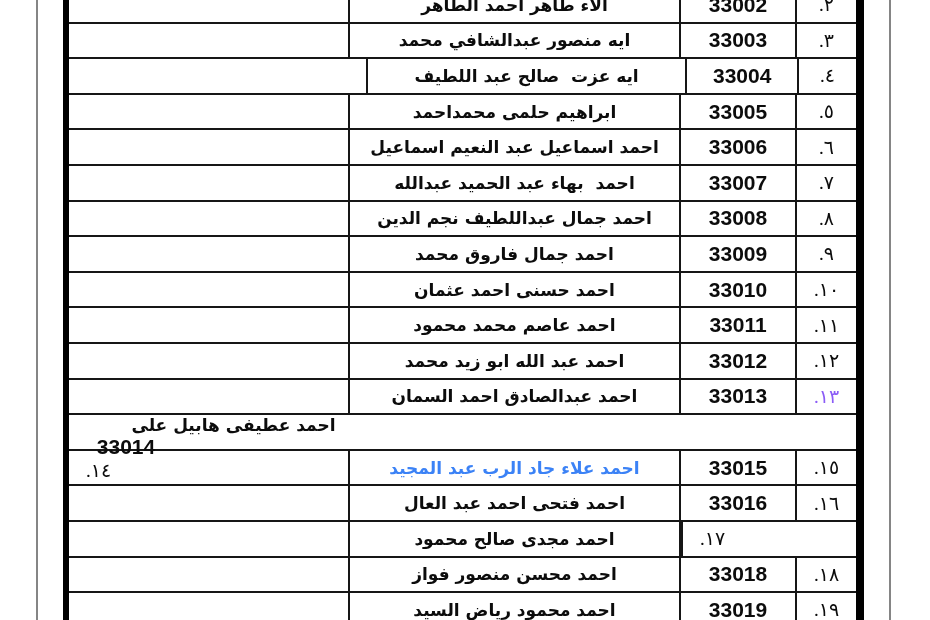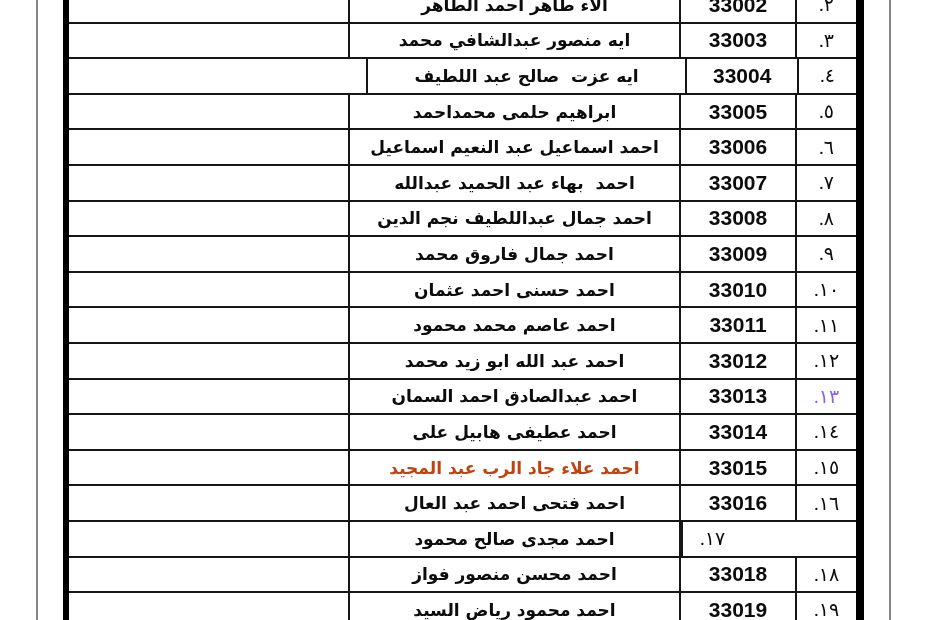--- a/index.html
+++ b/index.html
@@ -191,34 +191,34 @@
   <div class="row" style="border-bottom-color: rgb(22, 22, 22);">
     <div class="cell sig" style="color: rgb(12, 12, 12);"></div>
     <div class="vline" style="background: rgb(22, 22, 22);"></div>
     <div class="cell name" style="color: rgb(12, 12, 12);">احمد عبدالصادق احمد السمان</div>
     <div class="vline" style="background: rgb(22, 22, 22);"></div>
     <div class="cell code" style="color: rgb(12, 12, 12);">33013</div>
     <div class="vline" style="background: rgb(22, 22, 22);"></div>
     <div class="cell num" style="color: #8b5cf6;">١٣.</div>
   </div>
 
-  <div class="row" style="border-bottom-color: rgb(22, 22, 22);">
+  <div class="row" style="border-bottom-color: rgb(22, 22, 22); flex-direction: column;">
     <div class="cell sig" style="color: rgb(12, 12, 12);"></div>
     <div class="vline" style="background: rgb(22, 22, 22);"></div>
     <div class="cell name" style="color: rgb(12, 12, 12);">احمد عطيفى هابيل على</div>
     <div class="vline" style="background: rgb(22, 22, 22);"></div>
     <div class="cell code" style="color: rgb(12, 12, 12);">33014</div>
     <div class="vline" style="background: rgb(22, 22, 22);"></div>
     <div class="cell num" style="color: rgb(12, 12, 12);">١٤.</div>
   </div>
 
   <div class="row" style="border-bottom-color: rgb(22, 22, 22);">
     <div class="cell sig" style="color: rgb(12, 12, 12);"></div>
     <div class="vline" style="background: rgb(22, 22, 22);"></div>
-    <div class="cell name" style="color: #c2410c; border-radius: 6px;">احمد علاء جاد الرب عبد المجيد</div>
+    <div class="cell name" style="color: #3b82f6; border-radius: 6px;">احمد علاء جاد الرب عبد المجيد</div>
     <div class="vline" style="background: rgb(22, 22, 22);"></div>
     <div class="cell code" style="color: rgb(12, 12, 12);">33015</div>
     <div class="vline" style="background: rgb(22, 22, 22);"></div>
     <div class="cell num" style="color: rgb(12, 12, 12);">١٥.</div>
   </div>
 
   <div class="row" style="border-bottom-color: rgb(22, 22, 22);">
     <div class="cell sig" style="color: rgb(12, 12, 12);"></div>
     <div class="vline" style="background: rgb(22, 22, 22);"></div>
     <div class="cell name" style="color: rgb(12, 12, 12);">احمد فتحى احمد عبد العال</div>

